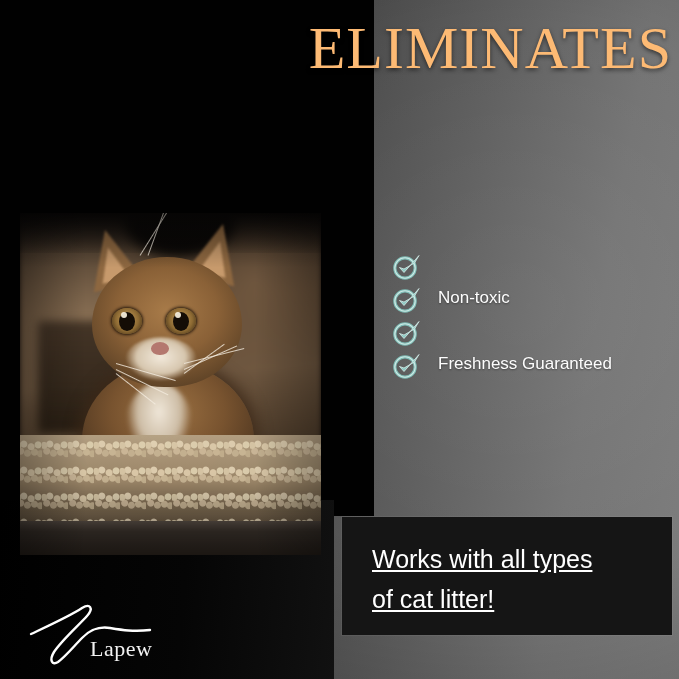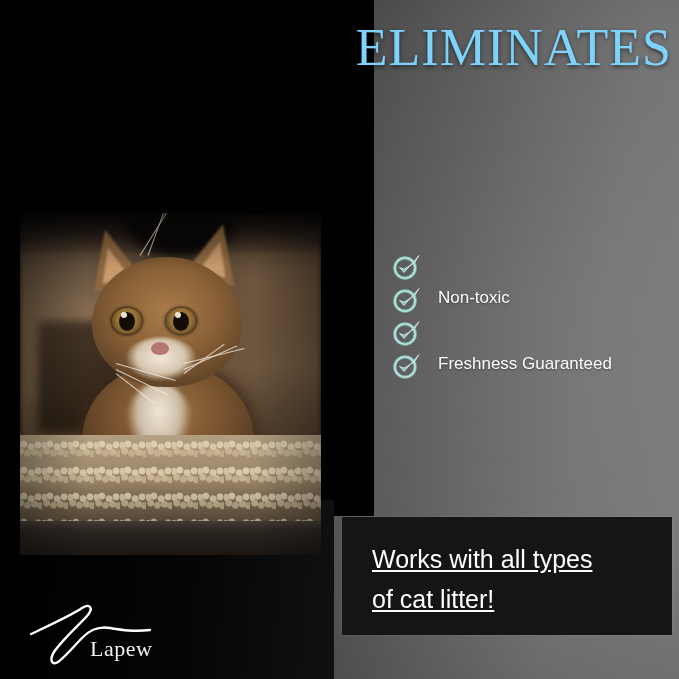--- a/index.html
+++ b/index.html
@@ -225,24 +225,24 @@
   }
 
   
   .headline {
     position: absolute;
     right: 7px;
     top: 18px;
     width: 400px;
     text-align: right;
     font-family: "Liberation Serif", "DejaVu Serif", serif;
-    font-size: 52px;
+    font-size: 60px;
     line-height: 60px;
     letter-spacing: 1px;
-    color: #7dd3fc;
+    color: #fdba74;
     text-shadow: 0 2px 4px rgba(0,0,0,.55);
     z-index: 5;
   }
   .headline .hl-line { display: block; white-space: nowrap; }
 
   
   .benefits {
     position: absolute;
     left: 392px;
     top: 250px;

